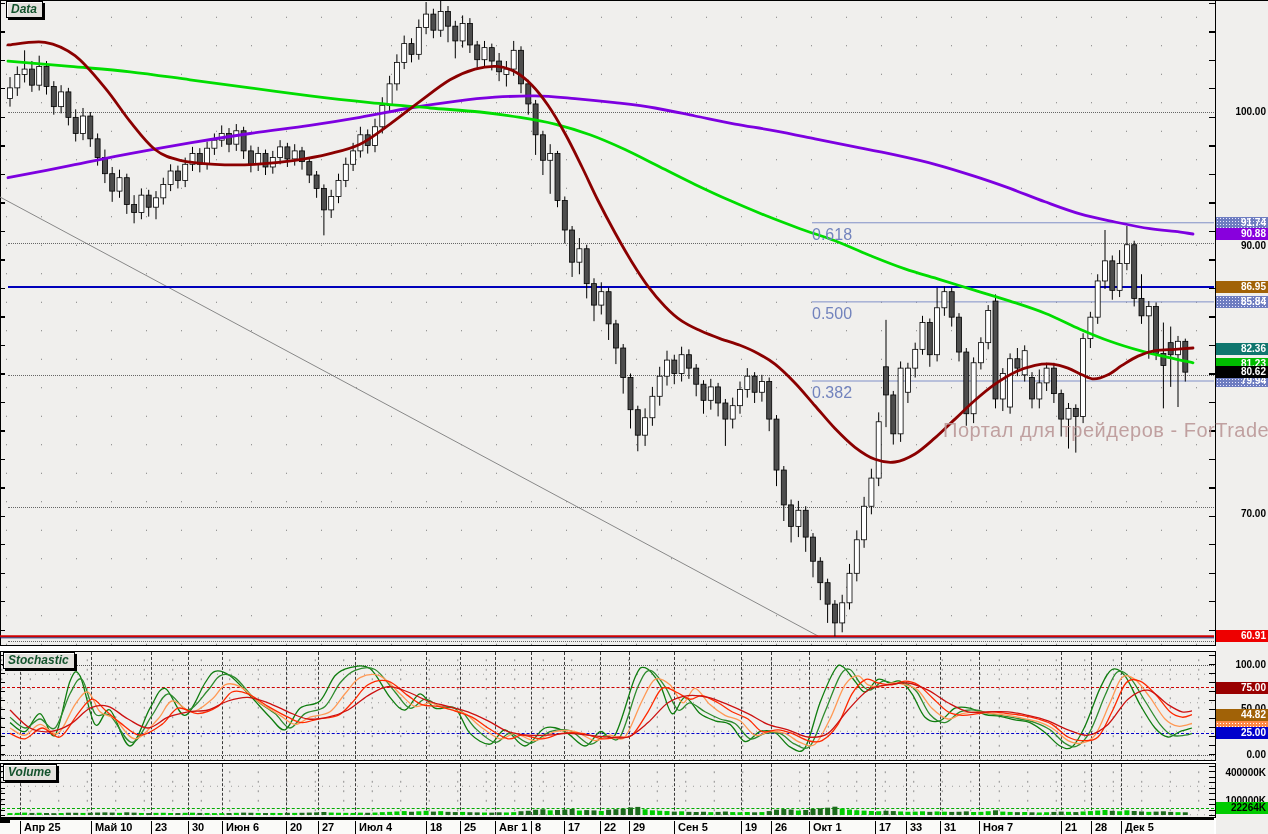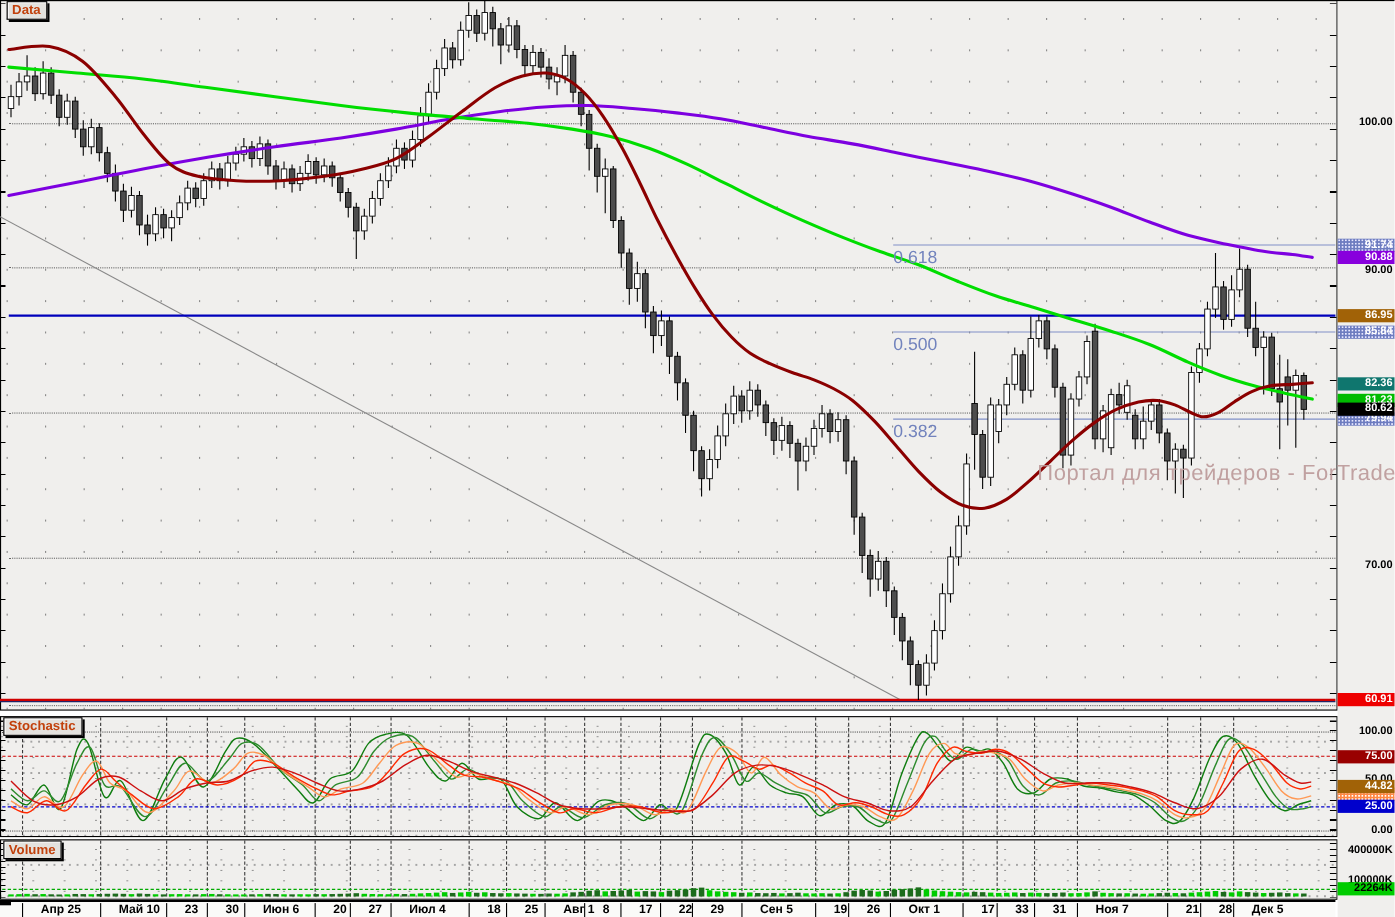--- a/index.html
+++ b/index.html
@@ -6,39 +6,39 @@
   #chart{position:relative;width:1268px;height:834px;background:#fff;overflow:hidden;}
   .panel{position:absolute;left:0;width:1214px;background:#f0efed;border:1px solid #000;}
   .panel-grid-main{
     background-image:radial-gradient(circle,#7a7a7a 0.7px,transparent 0.9px);
     background-size:35px 28.5px;background-position:23px 30.5px;}
   .panel-grid-fine{
     background-image:radial-gradient(circle,#8a8a8a 0.6px,transparent 0.8px),
                      radial-gradient(circle,#9a9a9a 0.6px,transparent 0.8px);
     background-size:28.5px 9.5px,7px 28.5px;background-position:15px 3.5px,3px 8px;}
   .rightcol{position:absolute;left:1216px;top:0;width:52px;height:834px;background:#f0efed;}
-  .tab{position:absolute;background:#e4e2de;border:1px solid #000;color:#c2410c;
+  .tab{position:absolute;background:#e4e2de;border:1px solid #000;color:#14532d;
        font-size:12px;font-weight:bold;padding:1px 5px 1px 4px;line-height:13px;
-       box-shadow:2px 2px 0 #000, inset 1px 1px 0 #fff;z-index:30;}
+       box-shadow:2px 2px 0 #000, inset 1px 1px 0 #fff;z-index:30;font-style:italic;}
   .dotrow{position:absolute;height:0;border-top:1px dotted #666;z-index:2;}
   .dashrow{position:absolute;height:0;z-index:3;}
   .vdash{position:absolute;width:0;border-left:1px dashed #3a3a3a;z-index:2;}
   svg{position:absolute;left:0;top:0;z-index:10;pointer-events:none;}
   .plabel{position:absolute;left:1216px;width:50px;height:12px;line-height:12px;
           font-size:10px;font-weight:bold;text-align:right;padding-right:2px;
           color:#000;z-index:20;}
   .plabel.bg{color:#fff;}
   .plabel.dotted{background-color:#6d7cc0;
      background-image:radial-gradient(circle,#e8e8ff 0.8px,transparent 1px);
      background-size:3px 3px;color:#fff;}
   .fiblabel{position:absolute;font-size:16px;color:#7283bd;z-index:15;}
   .xaxis{position:absolute;left:0;top:818px;width:1214px;height:16px;background:#fafaf8;
          border-top:2px solid #000;z-index:25;}
   .xlabel{position:absolute;top:1px;height:13px;line-height:13px;font-size:11px;font-weight:bold;
-          color:#000;border-left:1px solid #000;padding-left:16px;white-space:nowrap;}
+          color:#000;border-left:1px solid #000;padding-left:3px;white-space:nowrap;}
   .tickcol{position:absolute;z-index:6;}
   .watermark{position:absolute;font-size:20px;color:#bb9898;opacity:.9;z-index:18;
              white-space:nowrap;letter-spacing:0.5px;}
   .corner{position:absolute;left:0;top:818px;width:10px;height:5px;background:#000;z-index:26;}
   .topline{position:absolute;left:0;top:0;width:1268px;height:1px;background:#000;z-index:5;}
 </style>
 </head>
 <body>
 
 <div id="chart">

